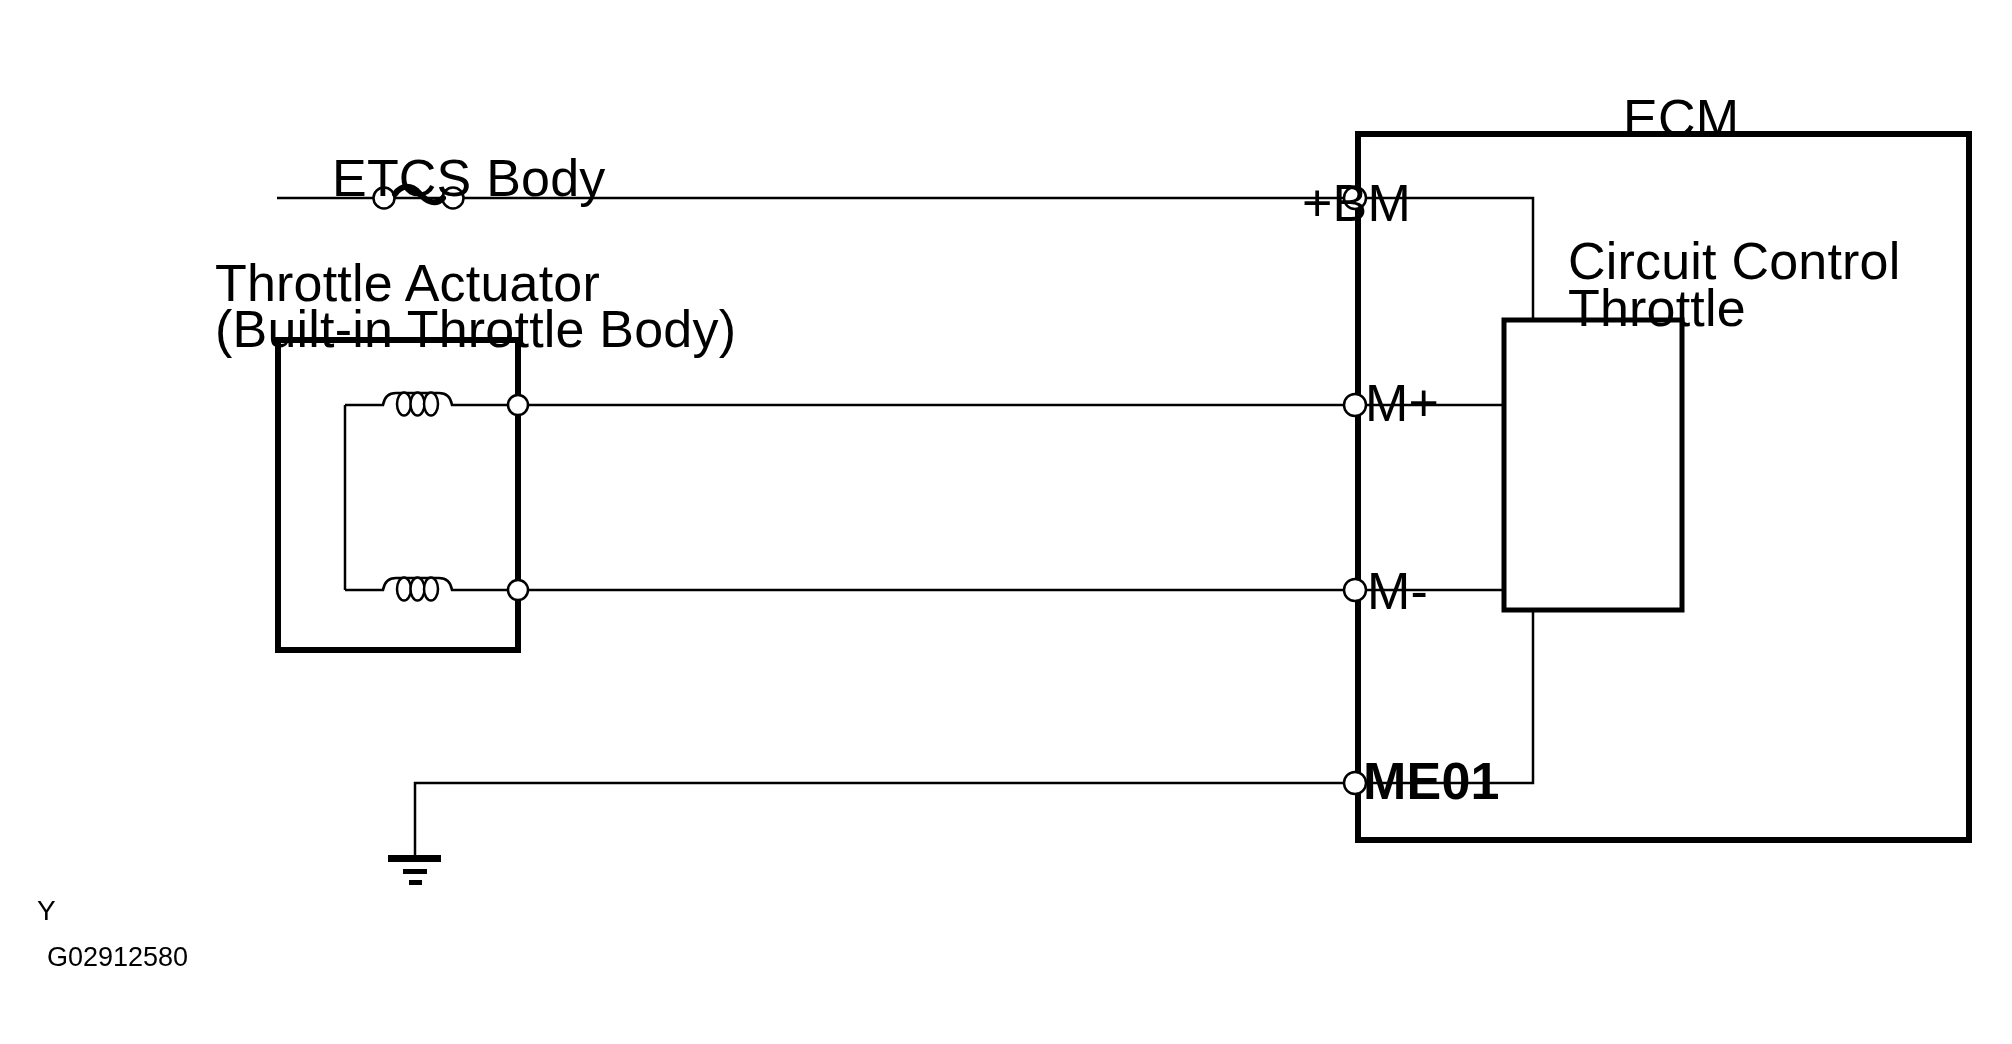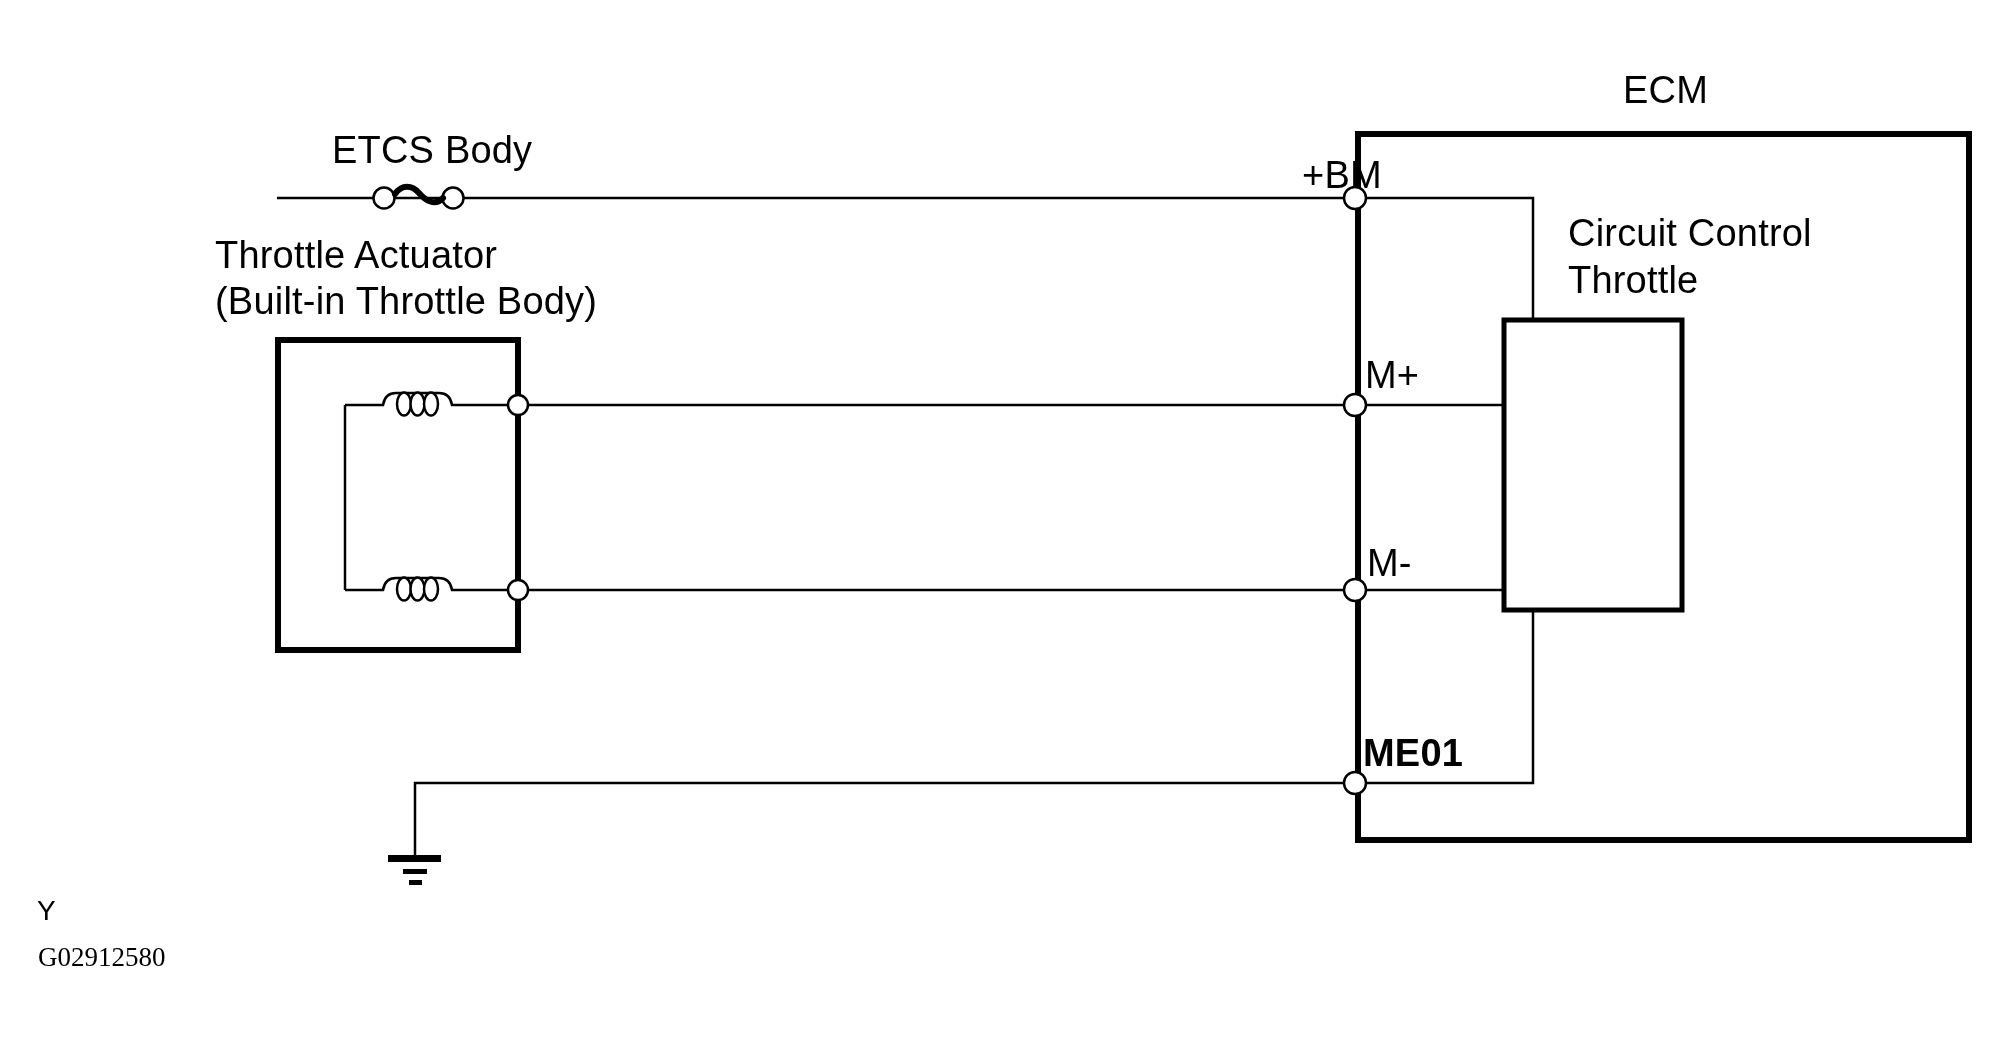--- a/index.html
+++ b/index.html
@@ -8,25 +8,26 @@
     background: #ffffff;
     font-family: "Liberation Sans", sans-serif;
     color: #000;
     position: relative;
     overflow: hidden;
   }
   .stage { position: absolute; left: 0; top: 0; width: 2012px; height: 1044px; }
   svg.wiring { position: absolute; left: 0; top: 0; }
   .lbl {
     position: absolute;
-    font-size: 38px;
+    font-size: 52px;
     line-height: 46px;
     white-space: pre;
     color: #000;
     letter-spacing: 0.2px;
+    margin-top: 28px;
   }
   .lbl-small {
     position: absolute;
     font-size: 28px;
     line-height: 34px;
     white-space: pre;
     color: #000;
   }
   .fig-id { font-size: 27px; }
 </style>
@@ -104,15 +105,15 @@
   <div class="lbl" style="left:1365px; top:352px;">M+</div>
 
   <div class="lbl" style="left:1367px; top:540px;">M-</div>
 
   <div class="lbl" style="left:1363px; top:730px;font-weight:bold;">ME01</div>
 
   <div class="lbl" style="left:1568px; top:210px; line-height:47px;"><span>Circuit Control</span><br><span>Throttle</span></div>
 
   <div class="lbl-small" style="left:37px; top:894px;">Y</div>
 
-  <div class="lbl-small fig-id" style="left:38px; top:940px;font-family:Liberation Serif, serif;">G02912580</div>
+  <div class="lbl-small fig-id" style="left:47px; top:940px;">G02912580</div>
 
 </div>
 
 </body></html>

